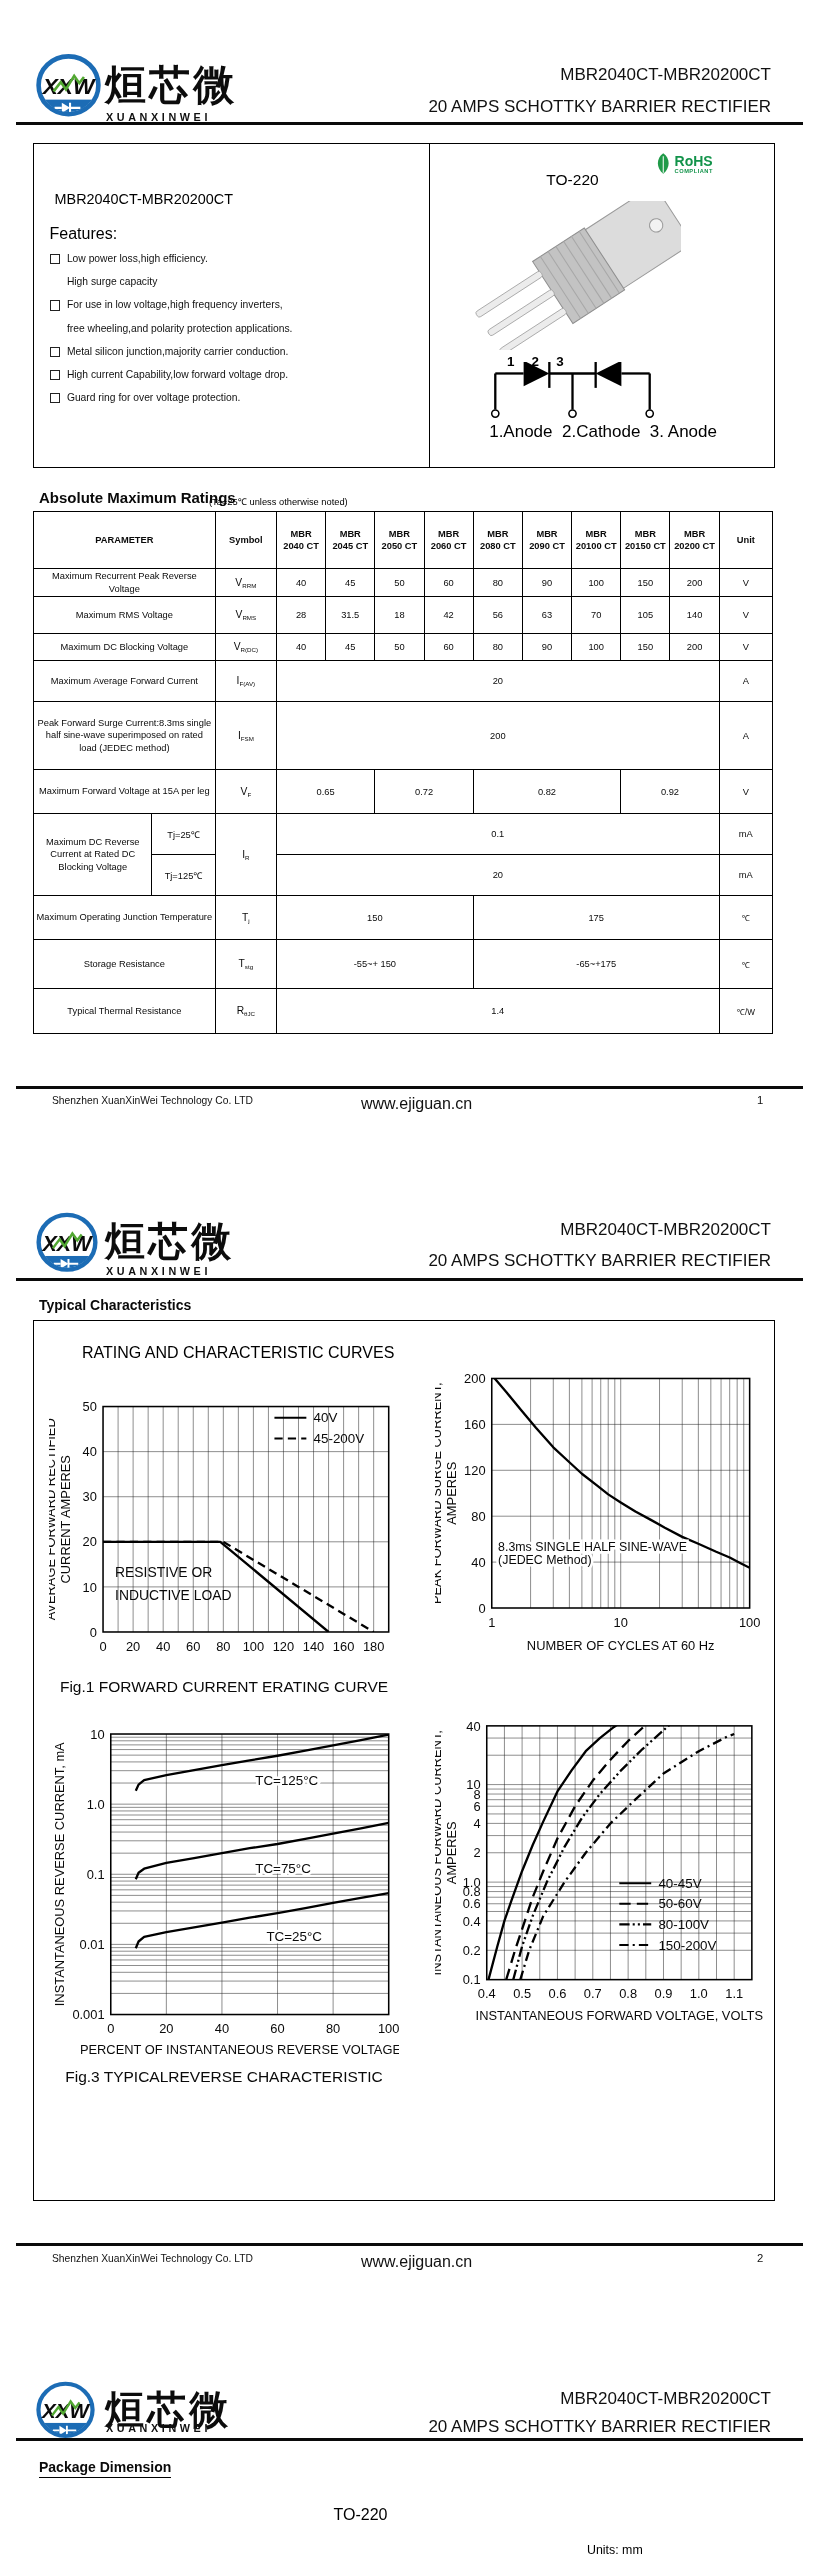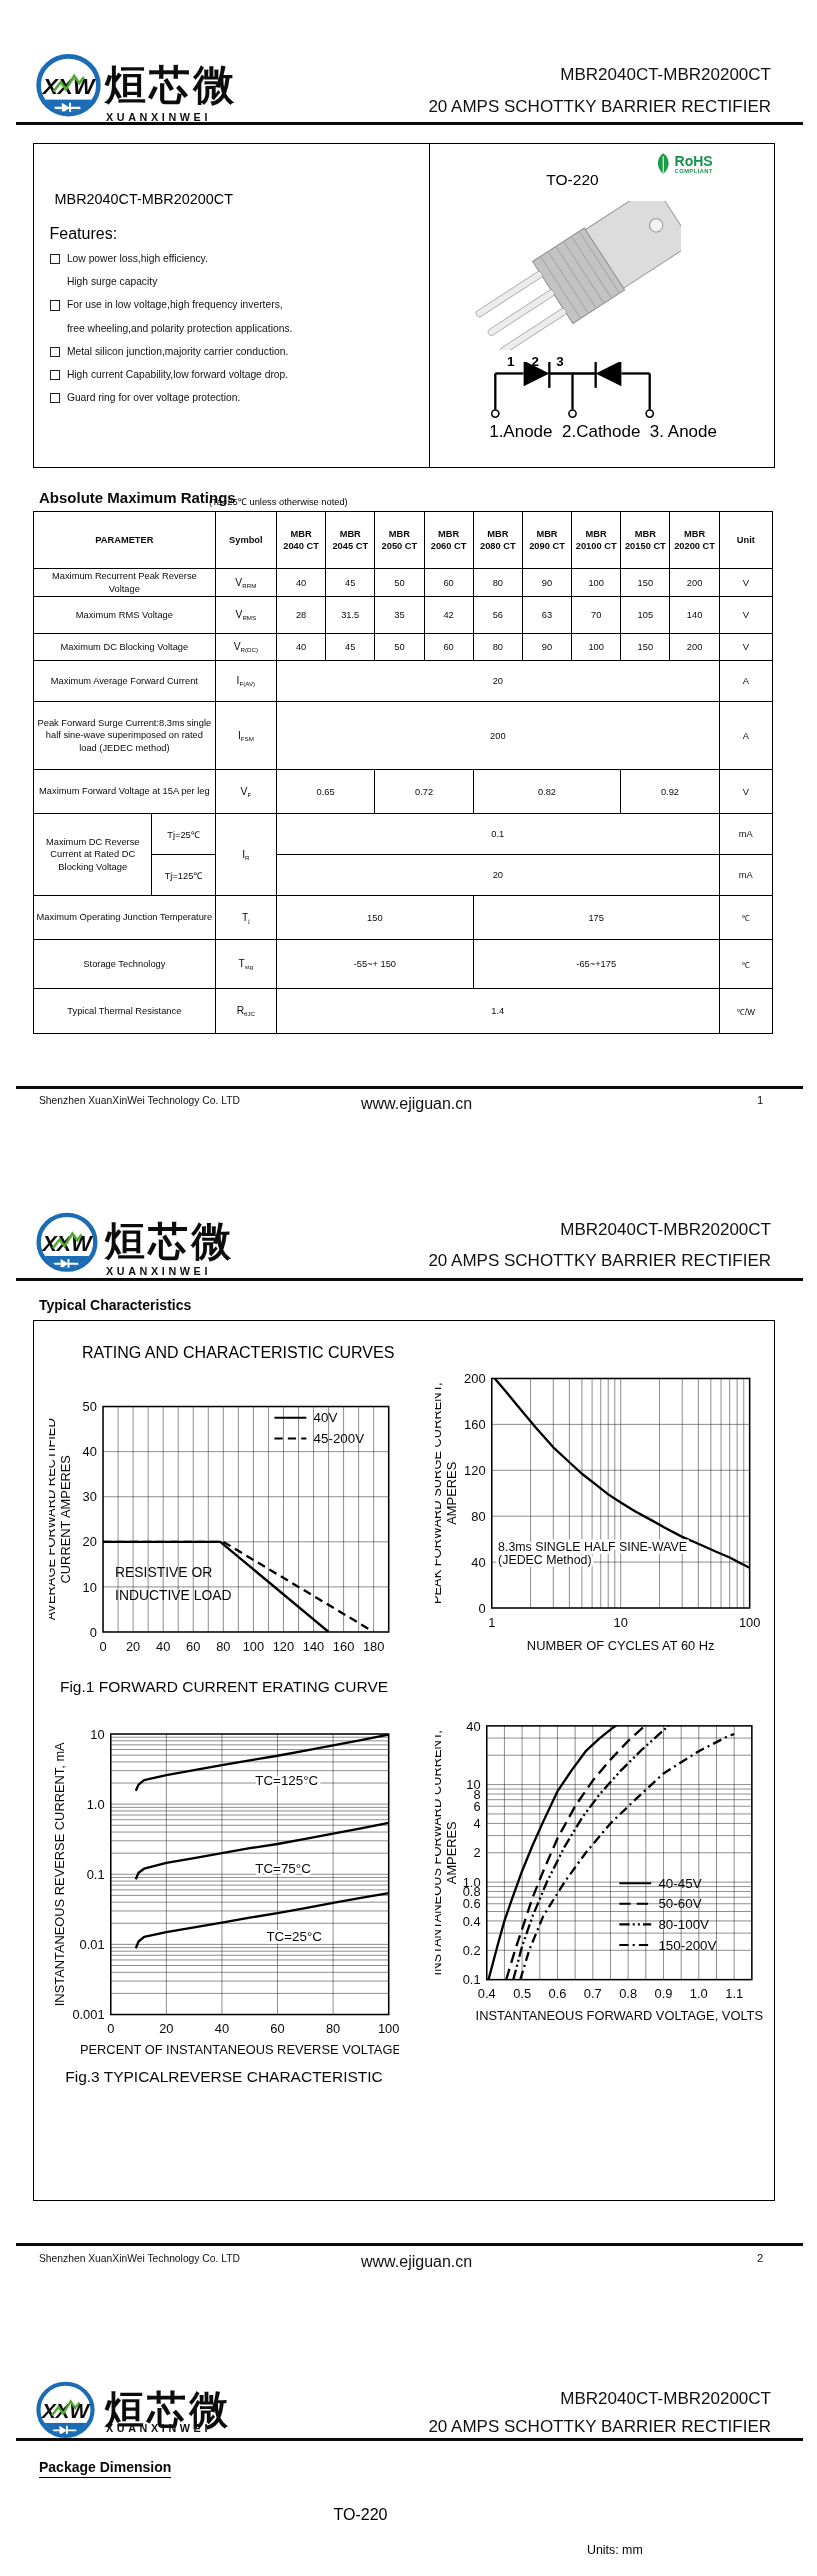--- a/index.html
+++ b/index.html
@@ -19,21 +19,21 @@
   table.rt{border-collapse:collapse;table-layout:fixed;width:740px;background:#fff;}
   table.rt td,table.rt th{border:1px solid #000;text-align:center;vertical-align:middle;
       padding:1px 2.1px;font-size:9.3px;color:#0a0a0a;overflow:hidden;}
   table.rt{border:1.5px solid #000;}
   th.par{font-size:9.8px;font-weight:bold;}
   td.dev{font-size:7.7px;font-weight:bold;line-height:1.3;padding:2.1px 1px;}
   td.pname{font-size:8.8px;line-height:1.35;}
   td.cond{font-size:8.2px;}
   .sy{font-size:10.3px;}
   .sysub{font-size:6.2px;vertical-align:-2.1px;}
-  .footer-co{position:absolute;left:39px;font-size:10.3px;color:#111;}
+  .footer-co{position:absolute;left:52px;font-size:10.3px;color:#111;}
   .footer-web{position:absolute;left:361px;font-size:16px;color:#111;}
   .footer-pg{position:absolute;left:757px;font-size:11.3px;color:#111;}
   .cap{position:absolute;text-align:center;font-size:15.5px;color:#0a0a0a;line-height:1.55;}
   svg text{font-family:"Liberation Sans",sans-serif;fill:#0a0a0a;}
   .rohs-t1{font-size:14px;font-weight:bold;color:#12934a;line-height:1;}
   .rohs-t2{font-size:5.7px;font-weight:bold;color:#12934a;letter-spacing:0.5px;}
 </style>
 </head>
 <body>
 
@@ -207,21 +207,21 @@
       <td>100</td>
       <td>150</td>
       <td>200</td>
       <td>V</td>
     </tr>
     <tr style="height:37px">
       <td class="pname" colspan="2">Maximum RMS Voltage</td>
       <td><span class="sy">V</span><span class="sysub">RMS</span></td>
       <td>28</td>
       <td>31.5</td>
-      <td>35</td>
+      <td>18</td>
       <td>42</td>
       <td>56</td>
       <td>63</td>
       <td>70</td>
       <td>105</td>
       <td>140</td>
       <td>V</td>
     </tr>
     <tr style="height:27px">
       <td class="pname" colspan="2">Maximum DC Blocking Voltage</td>
@@ -271,21 +271,21 @@
       <td>mA</td>
     </tr>
     <tr style="height:44px">
       <td class="pname" colspan="2">Maximum Operating Junction Temperature</td>
       <td><span class="sy">T</span><span class="sysub">j</span></td>
       <td colspan="4">150</td>
       <td colspan="5">175</td>
       <td style="font-size:8.2px">℃</td>
     </tr>
     <tr style="height:49px">
-      <td class="pname" colspan="2">Storage Technology</td>
+      <td class="pname" colspan="2">Storage Resistance</td>
       <td><span class="sy">T</span><span class="sysub">stg</span></td>
       <td colspan="4">-55~+ 150</td>
       <td colspan="5">-65~+175</td>
       <td style="font-size:8.2px">℃</td>
     </tr>
     <tr style="height:45px">
       <td class="pname" colspan="2">Typical Thermal Resistance</td>
       <td><span class="sy">R</span><span class="sysub">θJC</span></td>
       <td colspan="9">1.4</td>
       <td style="font-size:8.2px">℃/W</td>

